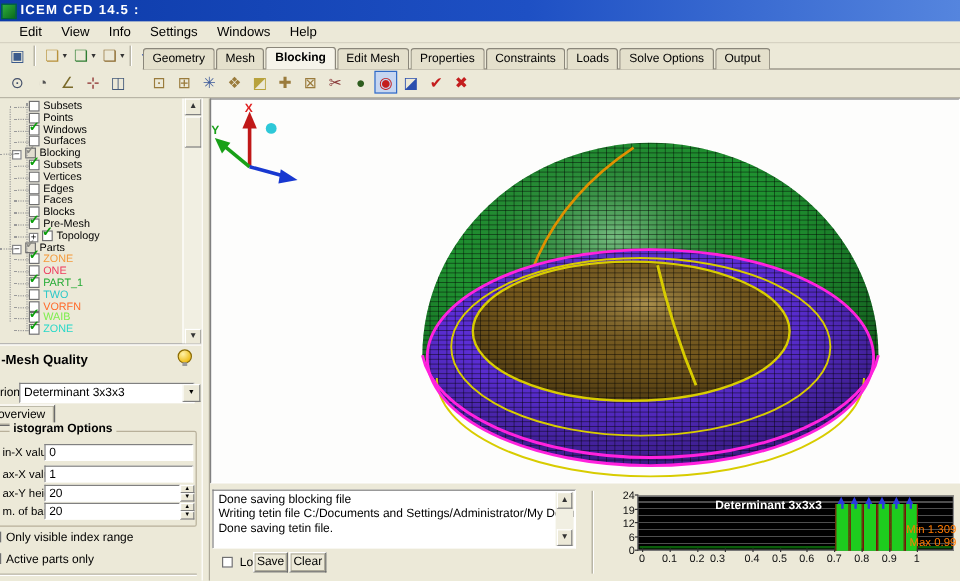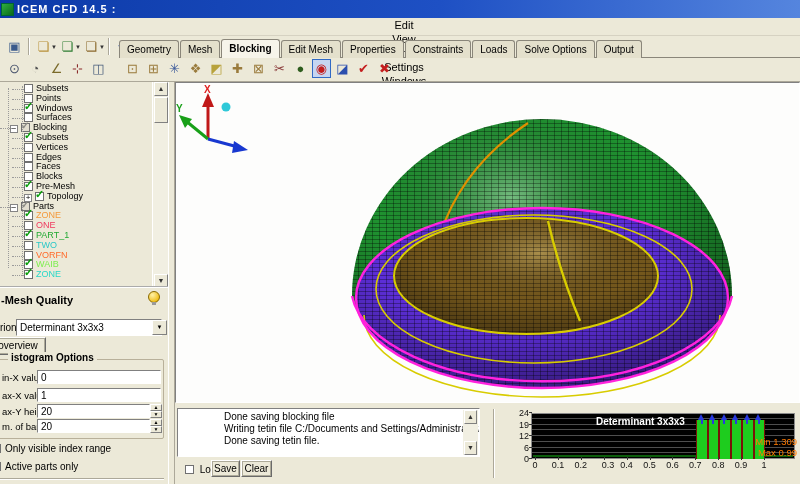--- a/index.html
+++ b/index.html
@@ -9,21 +9,21 @@
 
   
   .titlebar { position:absolute; left:0; top:0; right:0; height:18px;
     background:linear-gradient(90deg,#0c3aa8 0%,#1e50c4 55%,#5585de 100%);
     color:#fff; display:flex; align-items:center; padding-left:1px; }
   .title-icon { width:13px; height:13px; background:linear-gradient(135deg,#2fae3f,#0a6a1a); border:1px solid #063; margin-right:3px; flex:none; }
   .title-text { font-weight:bold; font-size:11px; letter-spacing:1px; white-space:nowrap; }
 
   
   .menubar { position:absolute; left:0; top:18px; right:0; height:18px; background:#ece9d8;
-    border-bottom:1px solid #d6d2c2; display:flex; align-items:center; padding-left:8px;flex-direction:column; }
+    border-bottom:1px solid #d6d2c2; display:flex; align-items:center; padding-left:8px; }
   .menu-item { padding:1px 8px; font-size:11px; }
 
   
   .toolrow1 { position:absolute; left:0; top:36px; right:0; height:22px; }
   .toolrow2 { position:absolute; left:0; top:58px; right:0; height:24px; border-bottom:1px solid #aca899; }
   .tool-group { position:absolute; top:1px; display:flex; align-items:center; }
   .ticon { width:19px; height:19px; font-size:13px; line-height:17px; text-align:center; display:inline-block;
     margin:0 1px; border:1px solid transparent; }
   .ticon.selected { border:1px solid #316ac5; background:#c6d6f1; }
   .vsep { width:0; height:17px; border-left:1px solid #aca899; border-right:1px solid #fff; margin:0 3px; }
@@ -99,21 +99,21 @@
   .viewport { position:absolute; left:0; right:0; top:0; height:321px; background:#fdfdfc;
     border:1px solid; border-color:#808080 #fff #fff #808080; }
   .viewport svg { position:absolute; left:0; top:0; }
   .triad { position:absolute; left:552px; top:218px; }
 
   
   .bottombar { position:absolute; left:0; right:0; top:321px; bottom:0; background:#ece9d8; }
   .msgbox { position:absolute; left:2px; top:5px; width:303px; height:49px; background:#fff;
     border:1px solid; border-color:#808080 #fff #fff #808080; font-size:10px; line-height:12px;
     padding:2px 18px 2px 4px; overflow:hidden; }
-  .msg-line { white-space:nowrap;margin-left:42px; }
+  .msg-line { white-space:nowrap; }
   .msb { position:absolute; right:1px; top:1px; width:15px; bottom:1px; background:#f1efe2; }
   .msb .sb-btn { width:13px; }
   .log-row { position:absolute; left:10px; top:60px; font-size:10px; line-height:14px; }
   .save-btn { position:absolute; left:36px; top:57px; width:29px; height:17px; line-height:15px; }
   .clear-btn { position:absolute; left:66px; top:57px; width:31px; height:17px; line-height:15px; }
   .bsep { position:absolute; left:318px; top:6px; bottom:6px; width:0; border-left:1px solid #aca899; border-right:1px solid #fff; }
 
   
   .histo { position:absolute; left:341px; top:7px; width:283px; height:72px; font-size:9px; }
   .hplot { position:absolute; left:15px; top:3px; width:264px; height:46px; background:#000; border:1px solid #8a8a8a;
@@ -351,21 +351,21 @@
               <div class="hbar" style="left: 221.55px; width: 11.45px; top: 5.75px; height: 39.25px;"></div>
             </div>
           <div id="haxes">
               <div class="hx-tick" style="left: 19px;"></div>
               <div class="hx-label" style="left: 7px;">0</div>
               <div class="hx-tick" style="left: 41.9px;"></div>
               <div class="hx-label" style="left: 29.9px;">0.1</div>
               <div class="hx-tick" style="left: 64.8px;"></div>
               <div class="hx-label" style="left: 52.8px;">0.2</div>
               <div class="hx-tick" style="left: 87.7px;"></div>
-              <div class="hx-label" style="left: 80px;">0.3</div>
+              <div class="hx-label" style="left: 70px;">0.3</div>
               <div class="hx-tick" style="left: 110.6px;"></div>
               <div class="hx-label" style="left: 98.6px;">0.4</div>
               <div class="hx-tick" style="left: 133.5px;"></div>
               <div class="hx-label" style="left: 121.5px;">0.5</div>
               <div class="hx-tick" style="left: 156.4px;"></div>
               <div class="hx-label" style="left: 144.4px;">0.6</div>
               <div class="hx-tick" style="left: 179.3px;"></div>
               <div class="hx-label" style="left: 167.3px;">0.7</div>
               <div class="hx-tick" style="left: 202.2px;"></div>
               <div class="hx-label" style="left: 190.2px;">0.8</div>

